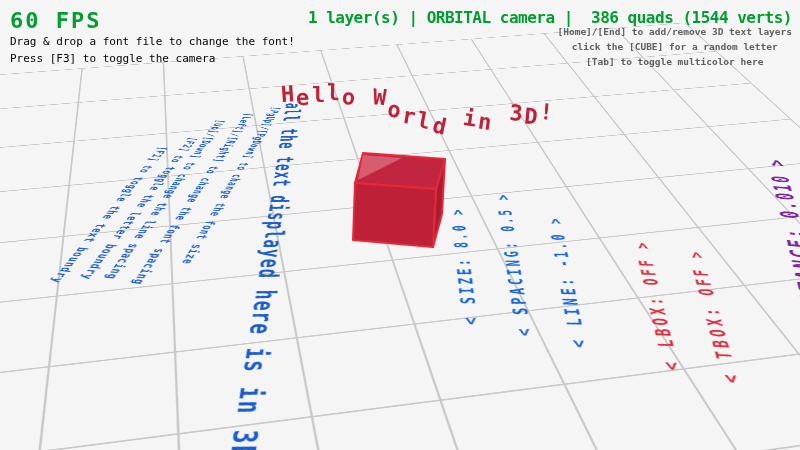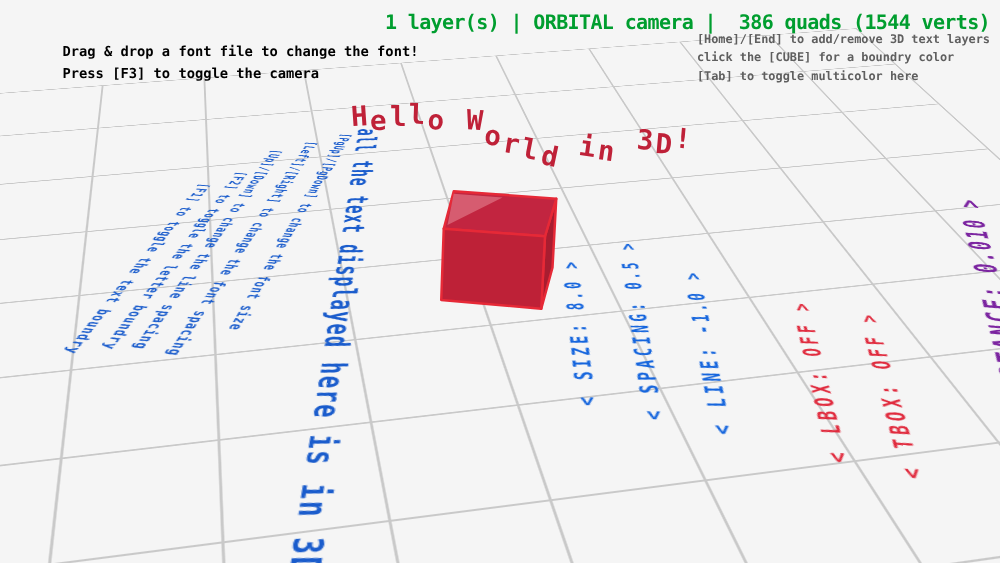--- a/index.html
+++ b/index.html
@@ -35,27 +35,27 @@
   
   .cube-svg{position:absolute;left:0;top:0;pointer-events:none;}
   .cube-svg g{pointer-events:auto;cursor:pointer;}
   
   .wave-title{position:absolute;left:281px;top:84px;white-space:pre;font-weight:bold;
               font-size:22px;letter-spacing:2px;color:#bf2138;transform:rotate(2deg);}
   .wave-title span{display:inline-block;}
   
   .fps{position:absolute;left:10px;top:8px;font-size:22px;font-weight:bold;
        letter-spacing:2px;color:#009e2f;}
-  .instr{position:absolute;left:10px;top:33px;font-size:11px;font-weight:bold;
-         color:#000;line-height:17px;margin-left:40px;}
+  .instr{position:absolute;left:10px;top:33px;font-size:11px;font-weight:normal;
+         color:#000;line-height:17px;}
   .instr div:nth-child(3){margin-top:17px;padding-left:22px;}
   .rstatus{position:absolute;right:8px;top:8px;font-size:16px;font-weight:bold;
            letter-spacing:-0.5px;color:#009e2f;white-space:pre;}
   .hotkeys{position:absolute;right:8px;top:24px;font-size:9.5px;font-weight:bold;
-           color:#5f5f5f;line-height:15px;text-align:left;white-space:pre;}
+           color:#5f5f5f;line-height:15px;text-align:center;white-space:pre;}
 </style>
 </head>
 <body>
 
 <div class="stage">
 
   <div class="ground">
     <div class="grid"></div>
 
     <div class="ground-help">
@@ -83,23 +83,24 @@
     <g>
       <polygon points="436,189 445,159 442,214 433,247" fill="#a81d30" stroke="#e62937" stroke-width="2" stroke-linejoin="round"></polygon>
       <polygon points="363,153 445,159 436,189 355,183" fill="#c22540" stroke="#e62937" stroke-width="2" stroke-linejoin="round"></polygon>
       <polygon points="355,183 436,189 433,247 353,240" fill="#be2137" stroke="#e62937" stroke-width="2" stroke-linejoin="round"></polygon>
       <polygon points="363,155 402,158 358,180" fill="#e88a97" opacity="0.55"></polygon>
     </g>
   </svg>
 
   <div class="wave-title"><span style="transform: translateY(2px) rotate(-6deg);">H</span><span style="transform: translateY(5px) rotate(-4deg);">e</span><span style="transform: translateY(1px) rotate(-2deg);">l</span><span style="transform: translateY(-1px) rotate(0deg);">l</span><span style="transform: translateY(3px) rotate(2deg);">o</span><span style="transform: translateY(0px) rotate(0deg);"> </span><span style="transform: translateY(2px) rotate(2deg);">W</span><span style="transform: translateY(14px) rotate(5deg);">o</span><span style="transform: translateY(20px) rotate(7deg);">r</span><span style="transform: translateY(24px) rotate(9deg);">l</span><span style="transform: translateY(29px) rotate(10deg);">d</span><span style="transform: translateY(0px) rotate(0deg);"> </span><span style="transform: translateY(20px) rotate(6deg);">i</span><span style="transform: translateY(23px) rotate(6deg);">n</span><span style="transform: translateY(0px) rotate(0deg);"> </span><span style="transform: translateY(13px) rotate(2deg);">3</span><span style="transform: translateY(16px) rotate(3deg);">D</span><span style="transform: translateY(11px) rotate(3deg);">!</span></div>
 
+  <div class="fps">60 FPS</div>
 
   <div class="instr">
       <div>Drag &amp; drop a font file to change the font!</div>
       <div>Press [F3] to toggle the camera</div>
     </div>
 
   <div class="rstatus">1 layer(s) | ORBITAL camera |  386 quads (1544 verts)</div>
 
-  <div class="hotkeys"><div>[Home]/[End] to add/remove 3D text layers</div><div>click the [CUBE] for a boundry color</div><div>[Tab] to toggle multicolor here</div></div>
+  <div class="hotkeys"><div>[Home]/[End] to add/remove 3D text layers</div><div>click the [CUBE] for a random letter</div><div>[Tab] to toggle multicolor here</div></div>
 
 </div>
 
 </body></html>

